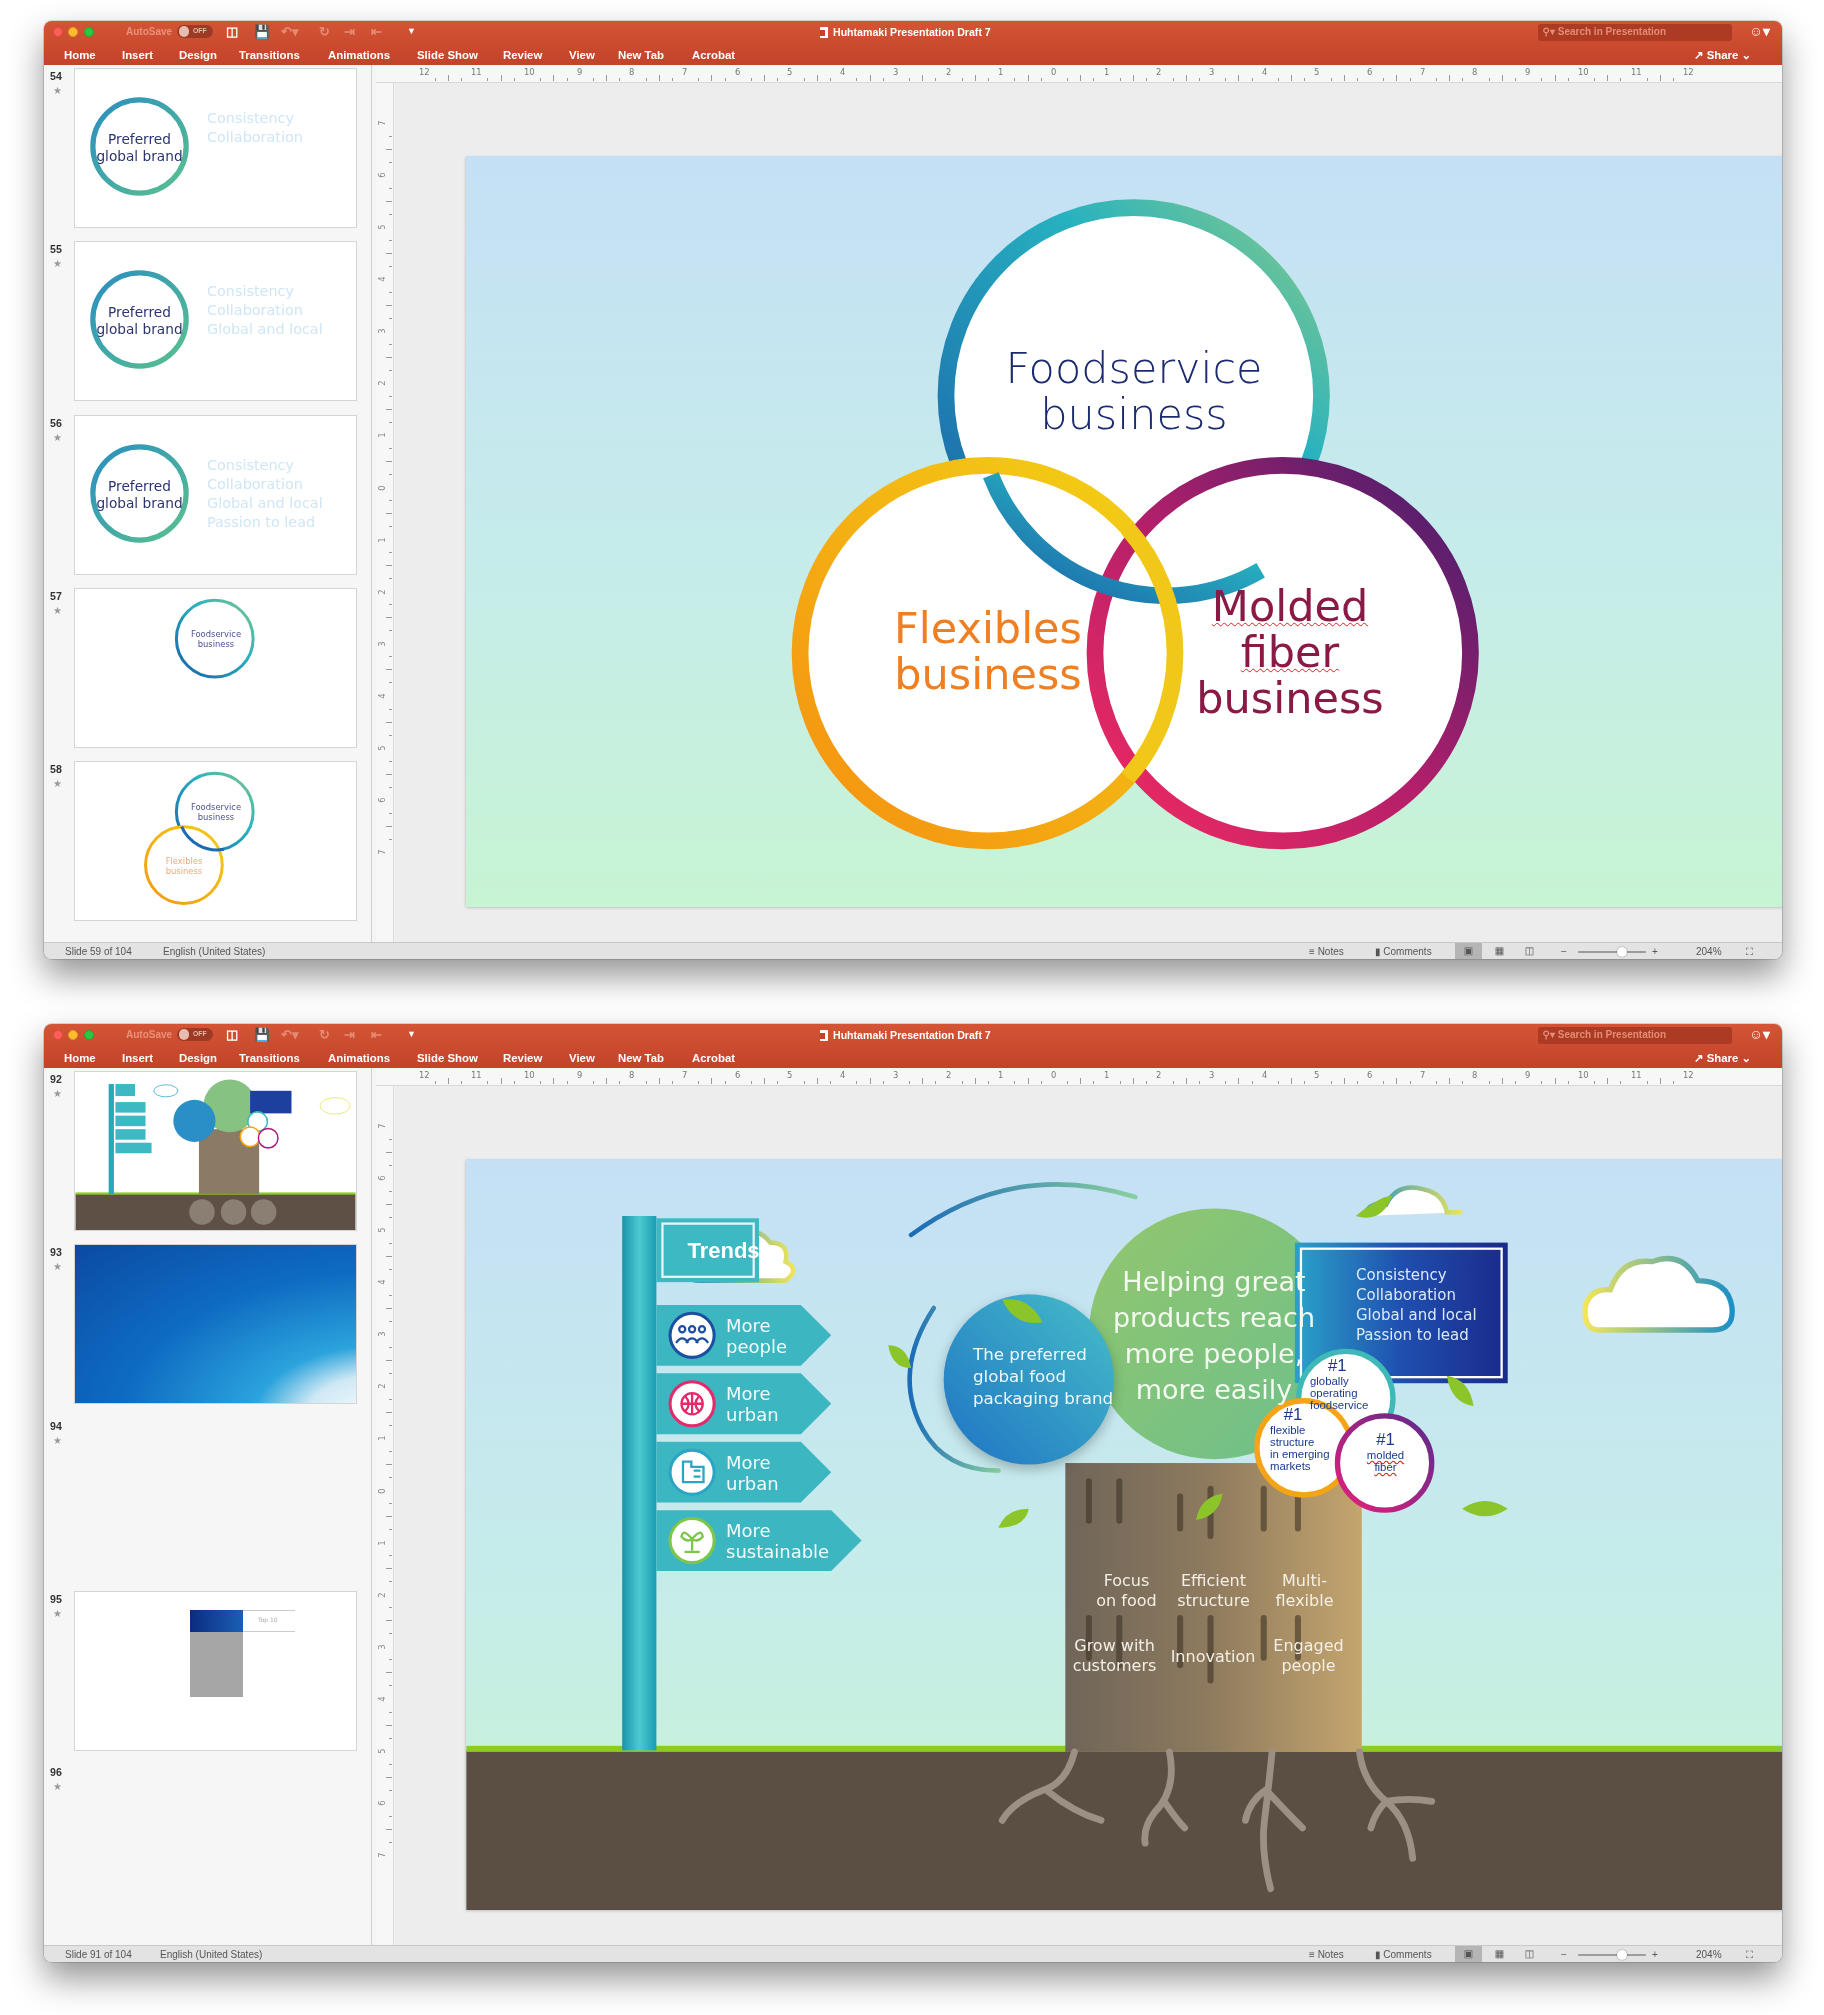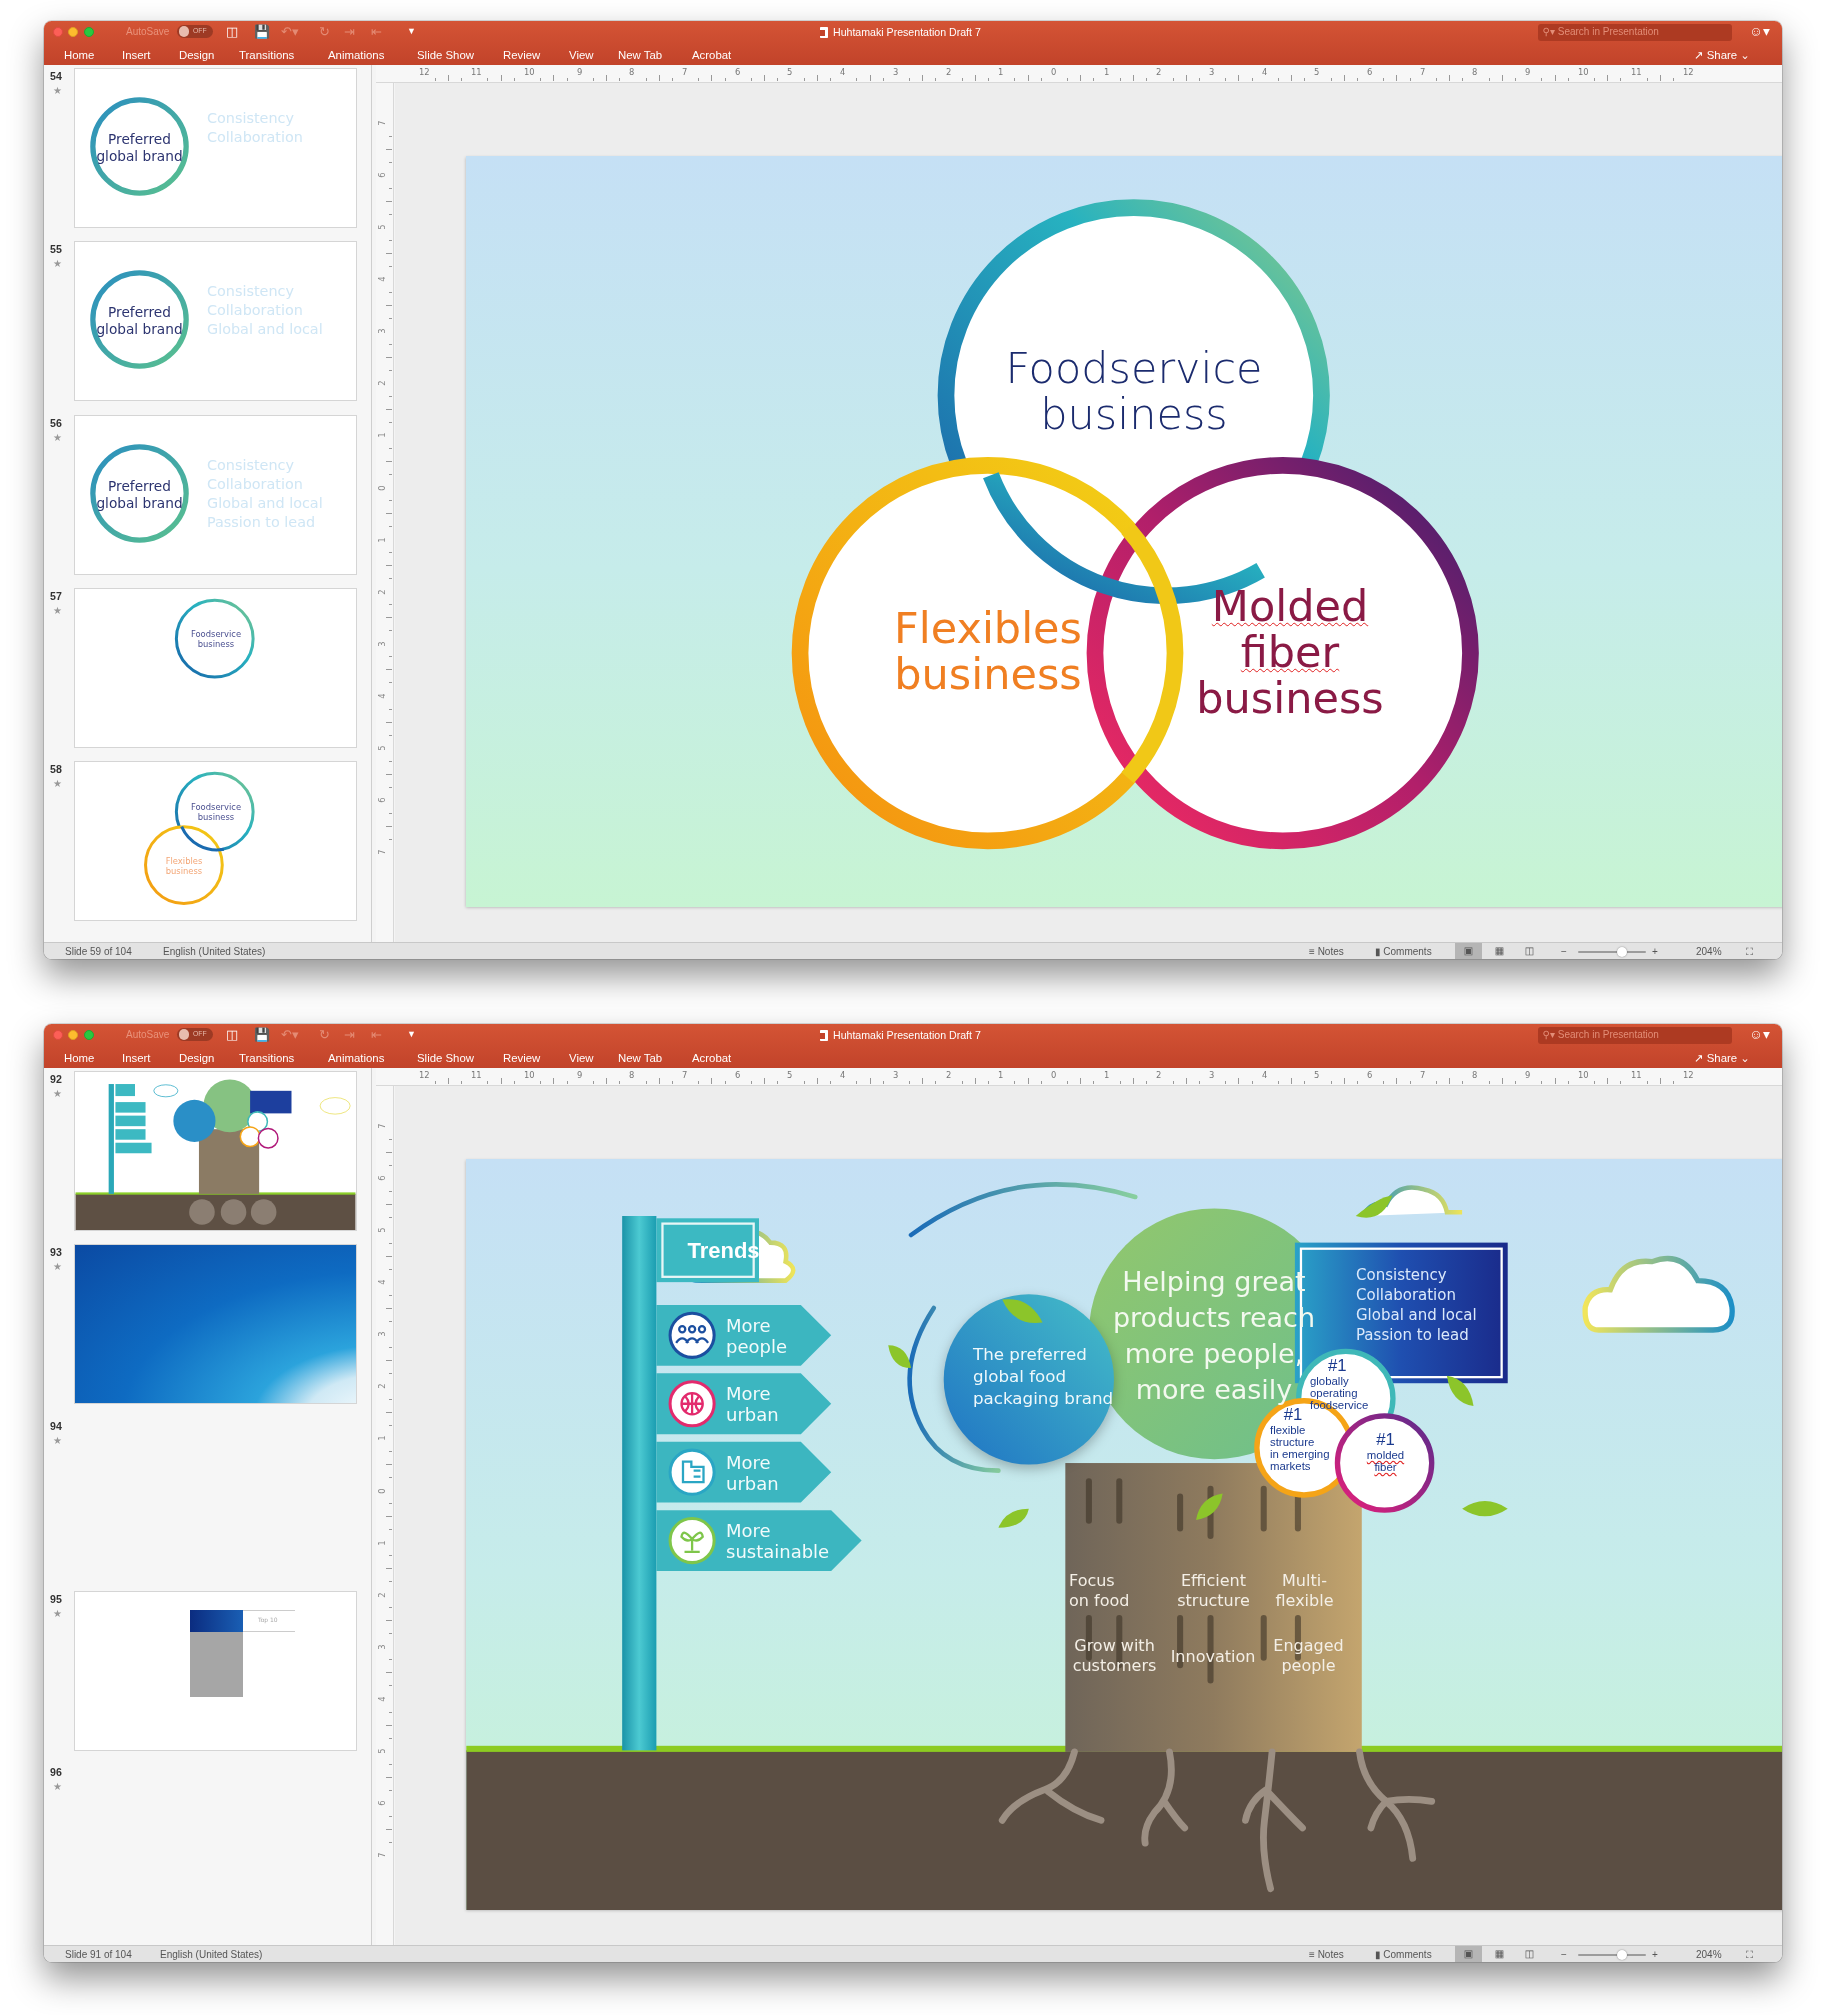--- a/index.html
+++ b/index.html
@@ -1,20 +1,20 @@
 <!DOCTYPE html>
 <html style="font-size:12px"><head>
 <meta charset="utf-8">
 <style>
 *{box-sizing:border-box;margin:0;padding:0}
 html,body{width:1825px;height:2015px;background:#ffffff;font-family:"Liberation Sans",sans-serif;overflow:hidden;position:relative}
 .win{position:absolute;left:44px;width:1738px;background:#f4f4f4;border-radius:7.6px;overflow:hidden;box-shadow:0 16.7px 34px rgba(0,0,0,.42),0 0 0 0.8px rgba(0,0,0,.18)}
 .win.top{top:21px;height:938px}
 .win.bot{top:1024px;height:938px}
-.titlebar{position:absolute;left:0;top:0;width:100%;height:44px;background:linear-gradient(#d45435,#c2432a);}
+.titlebar{position:absolute;left:0;top:0;width:100%;height:44px;background:linear-gradient(#d45435,#c2432a);font-weight:bold;}
 .tb-row1{position:absolute;left:0;top:0;width:100%;height:23px}
 .traffic{position:absolute;top:6px;width:10px;height:10px;border-radius:50%}
 .t-red{left:9px;background:#fc5f57;border:0.8px solid #de4a41}
 .t-yel{left:24px;background:#fdbc2e;border:0.8px solid #dd9e23}
 .t-grn{left:40px;background:#28c840;border:0.8px solid #1ea932}
 .autosave{position:absolute;left:82px;top:4.6px;color:#e9927b;font-size:10px}
 .toggle{position:absolute;left:133px;top:3.8px;width:36px;height:13.7px;border-radius:6.8px;background:#9d3a24;}
 .toggle .knob{position:absolute;left:1.5px;top:1.5px;width:10.6px;height:10.6px;border-radius:50%;background:#e8bcae}
 .toggle .lbl{position:absolute;left:16px;top:2.3px;font-size:6.8px;color:#e8bcae}
 .qa{position:absolute;top:3px;color:#ffffff;font-size:13px;line-height:15px}
@@ -856,21 +856,21 @@
         <div>in emerging</div>
         <div>markets</div>
       </div>
       <div style="position:absolute;left:893px;top:272px;width:53px;text-align:center;color:#1b3a8e;font-size:11.4px;line-height:12px">
         <div style="font-size:16.7px;line-height:18px">#1</div>
         <div style="text-decoration:underline wavy #e02020">molded</div>
         <div style="text-decoration:underline wavy #e02020">fiber</div>
       </div>
 
       <div class="lato" style="position:absolute;left:599px;top:412px;width:297px;color:#f4efe6;font-size:16px;line-height:20px">
-        <div style="position:absolute;left:4px;top:0;width:99px;text-align:left">
+        <div style="position:absolute;left:12px;top:0;width:99px;text-align:center">
             <div>Focus</div>
             <div>on food</div>
           </div>
         <div style="position:absolute;left:99px;top:0;width:99px;text-align:center">
             <div>Efficient</div>
             <div>structure</div>
           </div>
         <div style="position:absolute;left:194px;top:0;width:91px;text-align:center">
             <div>Multi-</div>
             <div>flexible</div>

